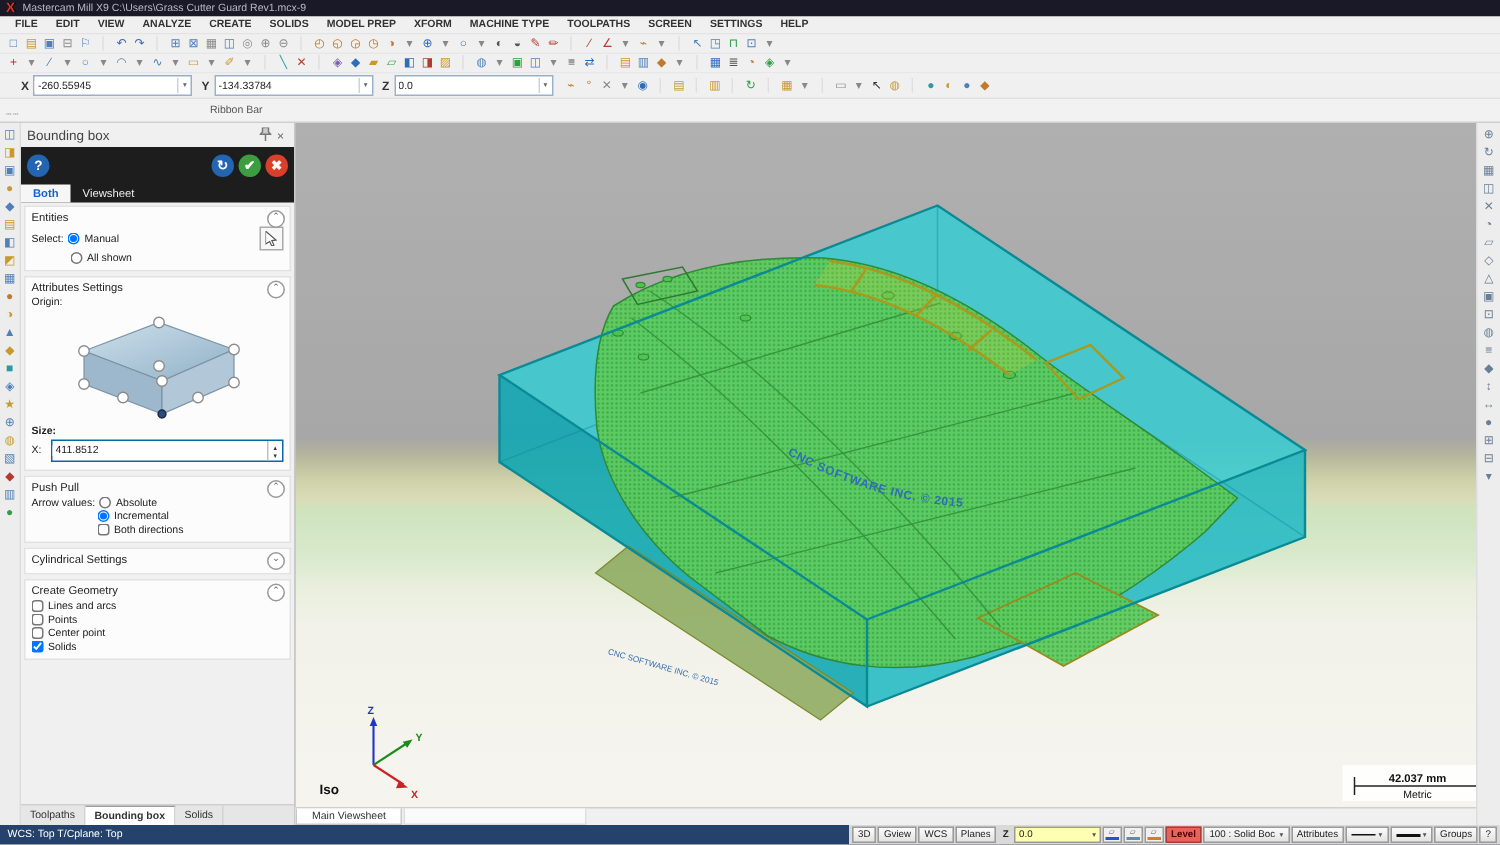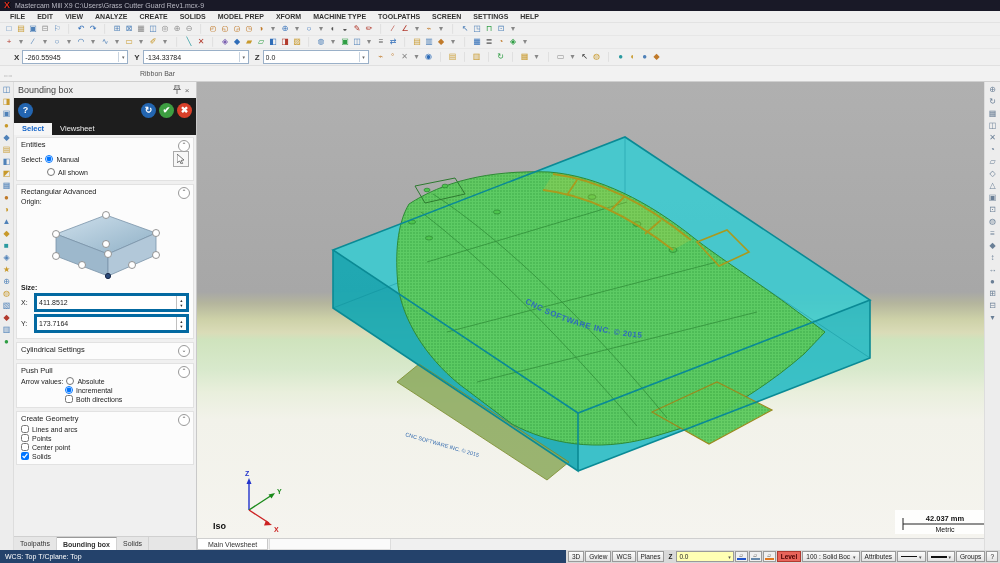--- a/index.html
+++ b/index.html
@@ -57,21 +57,21 @@
   .collapse{position:absolute;right:3px;top:2px;width:10px;height:10px;border:1px solid #999;border-radius:50%;
             font-size:6px;line-height:9px;text-align:center;color:#555;background:#fff;cursor:default;}
   .prow{display:flex;align-items:center;gap:3px;font-size:7px;color:#222;margin:1px 0;}
   .prow input{width:8px;height:8px;margin:0;flex:0 0 auto;}
   .indent1{margin-left:26px;} .indent2{margin-left:44px;}
   .cursor-btn{margin-left:auto;width:14px;height:14px;border:1px solid #aaa;background:#f7f7f7;
               display:flex;align-items:center;justify-content:center;cursor:default;}
   .origin-img{display:block;margin:1px auto 2px;}
   .size-row{display:flex;align-items:center;gap:3px;margin:2px 0;}
   .size-label{width:10px;font-size:7px;color:#222;}
-  .size-input{flex:1;height:13px;border:3px solid #0369a1;background:#fff;display:flex;align-items:center;}
+  .size-input{flex:1;height:13px;border:1px solid #0369a1;background:#fff;display:flex;align-items:center;}
   .size-input input{flex:1;min-width:0;border:0;outline:none;font-size:7px;padding:0 2px;font-family:"Liberation Sans",sans-serif;color:#222;}
   .spin{width:9px;align-self:stretch;border-left:1px solid #c0c0c0;display:flex;flex-direction:column;
         align-items:center;justify-content:center;font-size:4.5px;line-height:5px;color:#333;cursor:default;}
 
   .panel-bottom-tabs{left:14px;top:536px;width:183px;height:14px;background:#e6e6e6;border-right:1px solid #c9c9c9;
                      display:flex;align-items:stretch;font-size:7px;box-sizing:border-box;border-top:1px solid #d0d0d0;}
   .btab{padding:0 6px;display:flex;align-items:center;color:#333;border-right:1px solid #d2d2d2;cursor:default;}
   .btab.active{background:#fff;font-weight:bold;border-top:1px solid #999;}
 
   
@@ -329,21 +329,21 @@
       </span>
       <span class="ph-btn">×</span>
     </div>
     <div class="panel-dark">
       <span class="circle c-help">?</span>
       <span class="circle c-cycle">↻</span>
       <span class="circle c-ok">✔</span>
       <span class="circle c-x">✖</span>
     </div>
     <div class="panel-tabs">
-      <span class="ptab active">Select</span>
+      <span class="ptab active">Both</span>
       <span class="ptab">Viewsheet</span>
     </div>
     <div class="panel-body">
 
       <div class="section">
         <div class="sec-title">Entities</div>
         <span class="collapse">⌃</span>
         <div class="prow">
           <span>Select:</span>
           <input type="radio" name="entities-select" checked="" style="">
@@ -355,21 +355,21 @@
           </span>
         </div>
         <div class="prow indent1">
           <input type="radio" name="entities-select" style="">
           <span>All shown</span>
         </div>
       </div>
 
 
       <div class="section">
-        <div class="sec-title">Rectangular Advanced</div>
+        <div class="sec-title">Attributes Settings</div>
         <span class="collapse">⌃</span>
         <div class="prow" style="margin-bottom:0;">
           <span>Origin:</span>
         </div>
         <svg class="origin-img" width="122" height="76" viewBox="0 0 122 76">
           <defs>
             <linearGradient id="ofc" x1="0" y1="0" x2="1" y2="1">
               <stop offset="0" stop-color="#cfe0ec"></stop>
                 <stop offset="1" stop-color="#8fb0c6"></stop>
             </linearGradient>
@@ -396,53 +396,43 @@
         <div class="size-row">
           <span class="size-label">X:</span>
           <span class="size-input">
               <input value="411.8512" style="">
             <span class="spin">
                 <span>▴</span>
                 <span>▾</span>
               </span>
             </span>
         </div>
-        <div class="size-row">
-          <span class="size-label">Y:</span>
-          <span class="size-input">
-              <input value="173.7164" style="">
-            <span class="spin">
-                <span>▴</span>
-                <span>▾</span>
-              </span>
-            </span>
-        </div>
-      </div>
-
-      <div class="section">
-        <div class="sec-title">Cylindrical Settings</div>
-        <span class="collapse">⌄</span>
       </div>
 
       <div class="section">
         <div class="sec-title">Push Pull</div>
         <span class="collapse">⌃</span>
         <div class="prow">
           <span>Arrow values:</span>
           <input type="radio" name="pushpull" style="">
           <span>Absolute</span>
         </div>
         <div class="prow indent2">
           <input type="radio" name="pushpull" checked="" style="">
           <span>Incremental</span>
         </div>
         <div class="prow indent2">
           <input type="checkbox" style="">
           <span>Both directions</span>
         </div>
+      </div>
+
+      <div class="section">
+        <div class="sec-title">Cylindrical Settings</div>
+        <span class="collapse">⌄</span>
       </div>
 
       <div class="section">
         <div class="sec-title">Create Geometry</div>
         <span class="collapse">⌃</span>
         <div class="prow">
           <input type="checkbox" style="">
           <span>Lines and arcs</span>
         </div>
         <div class="prow">

